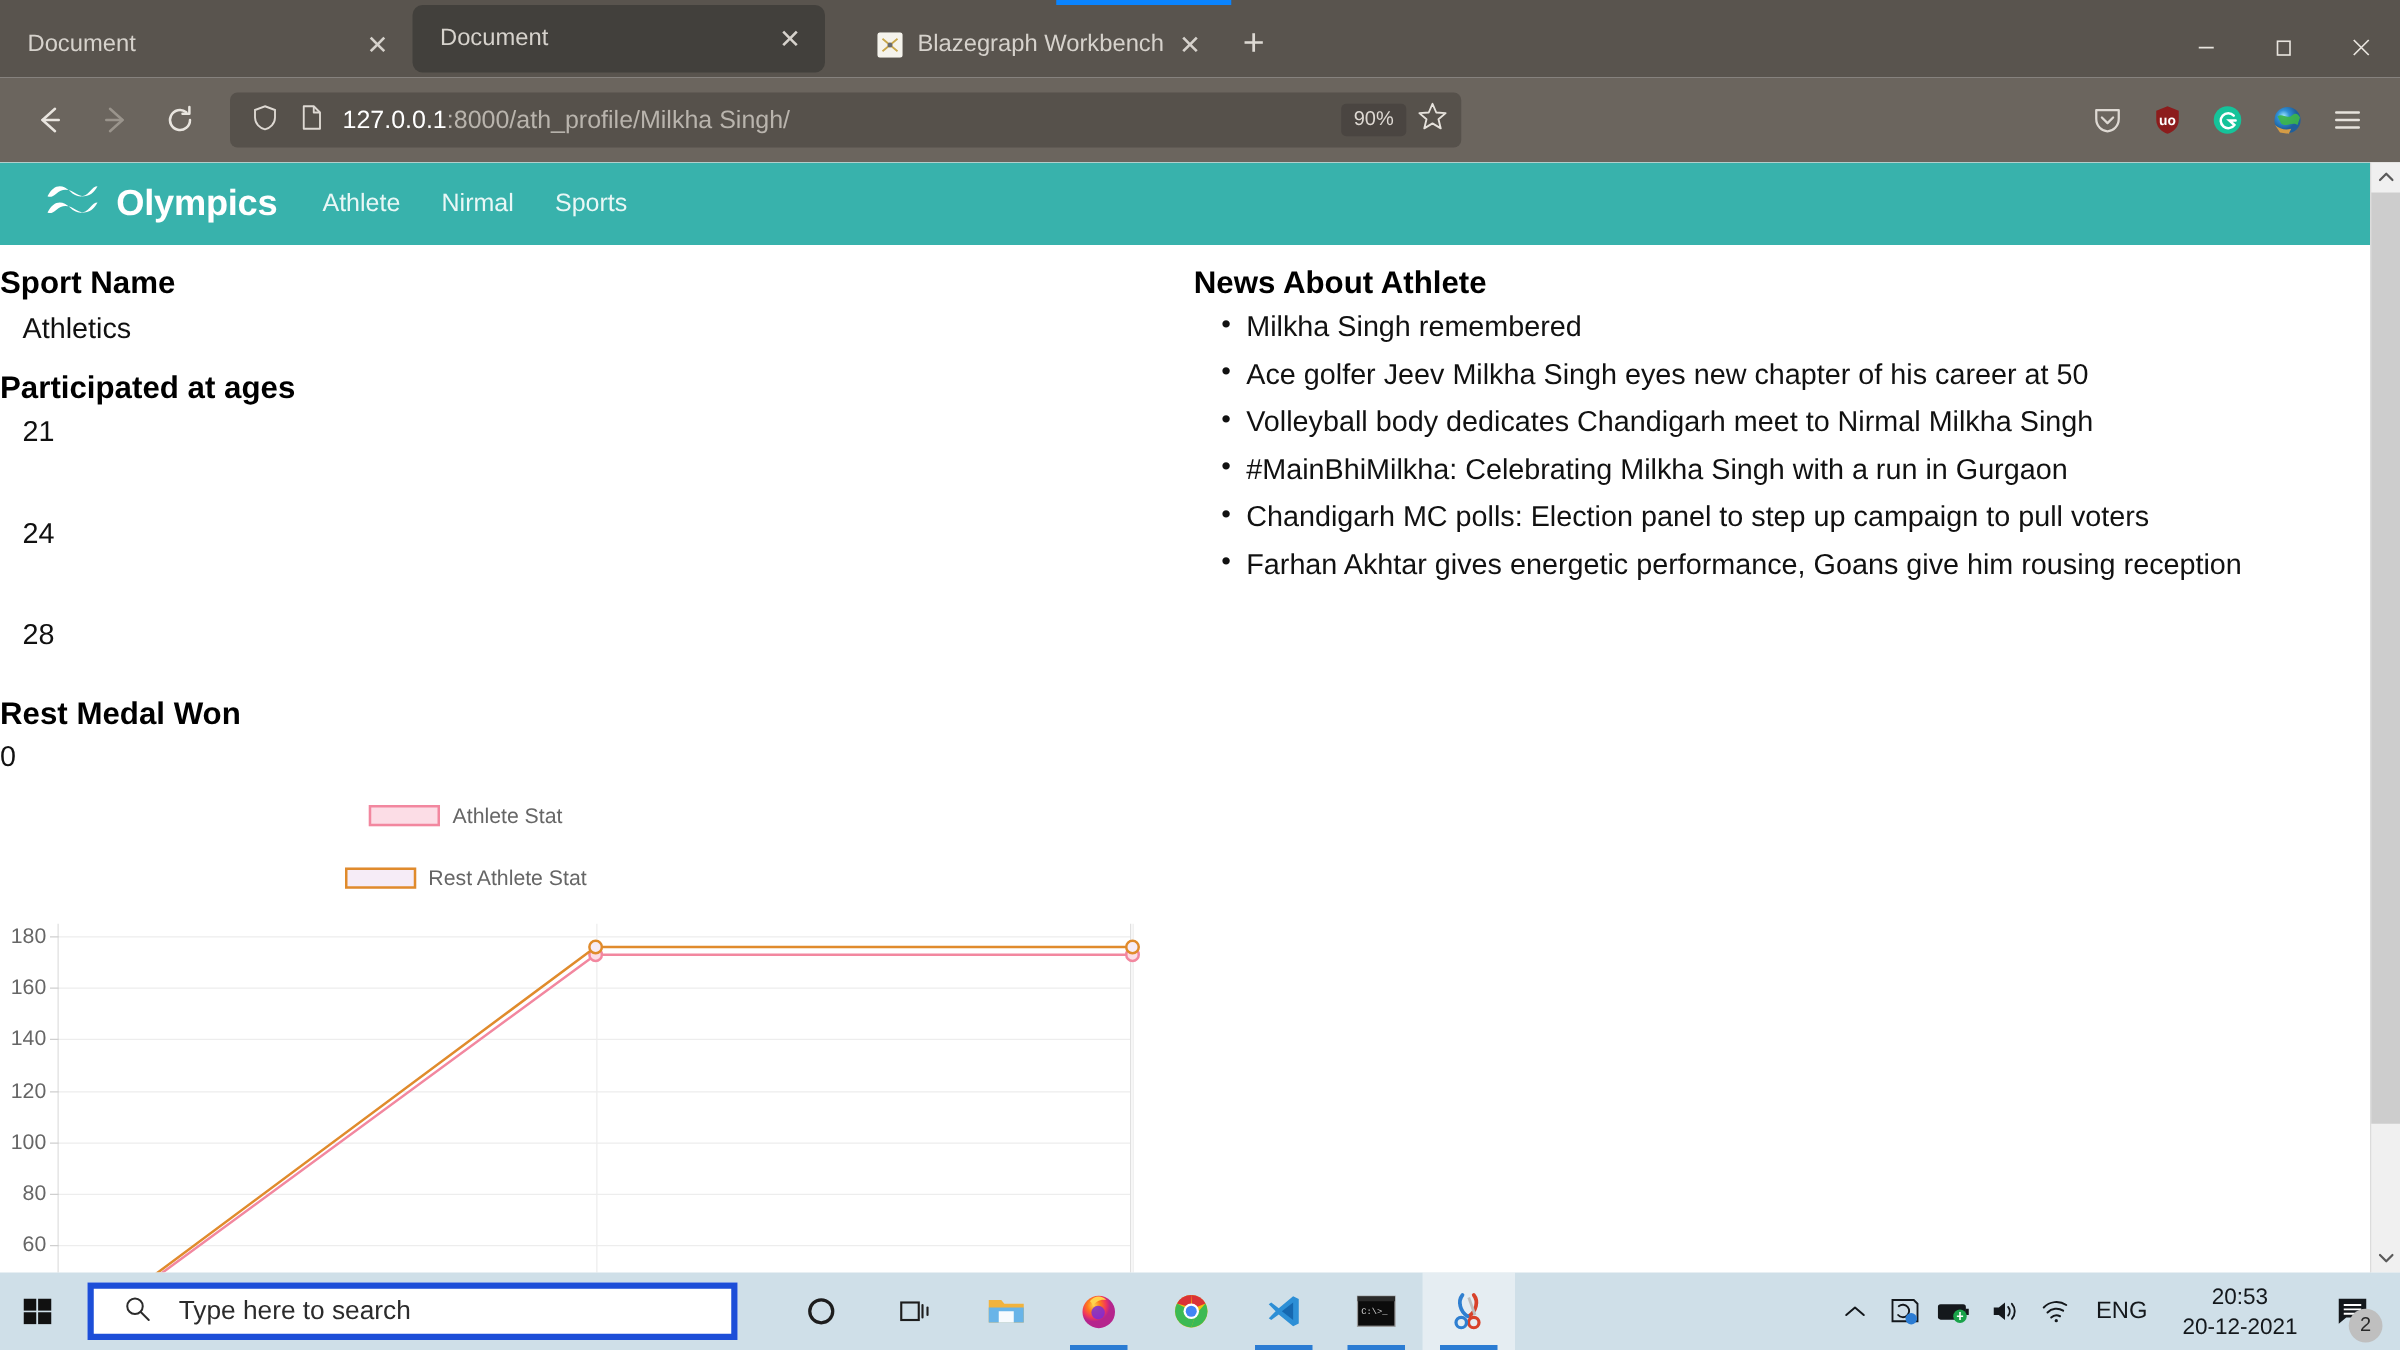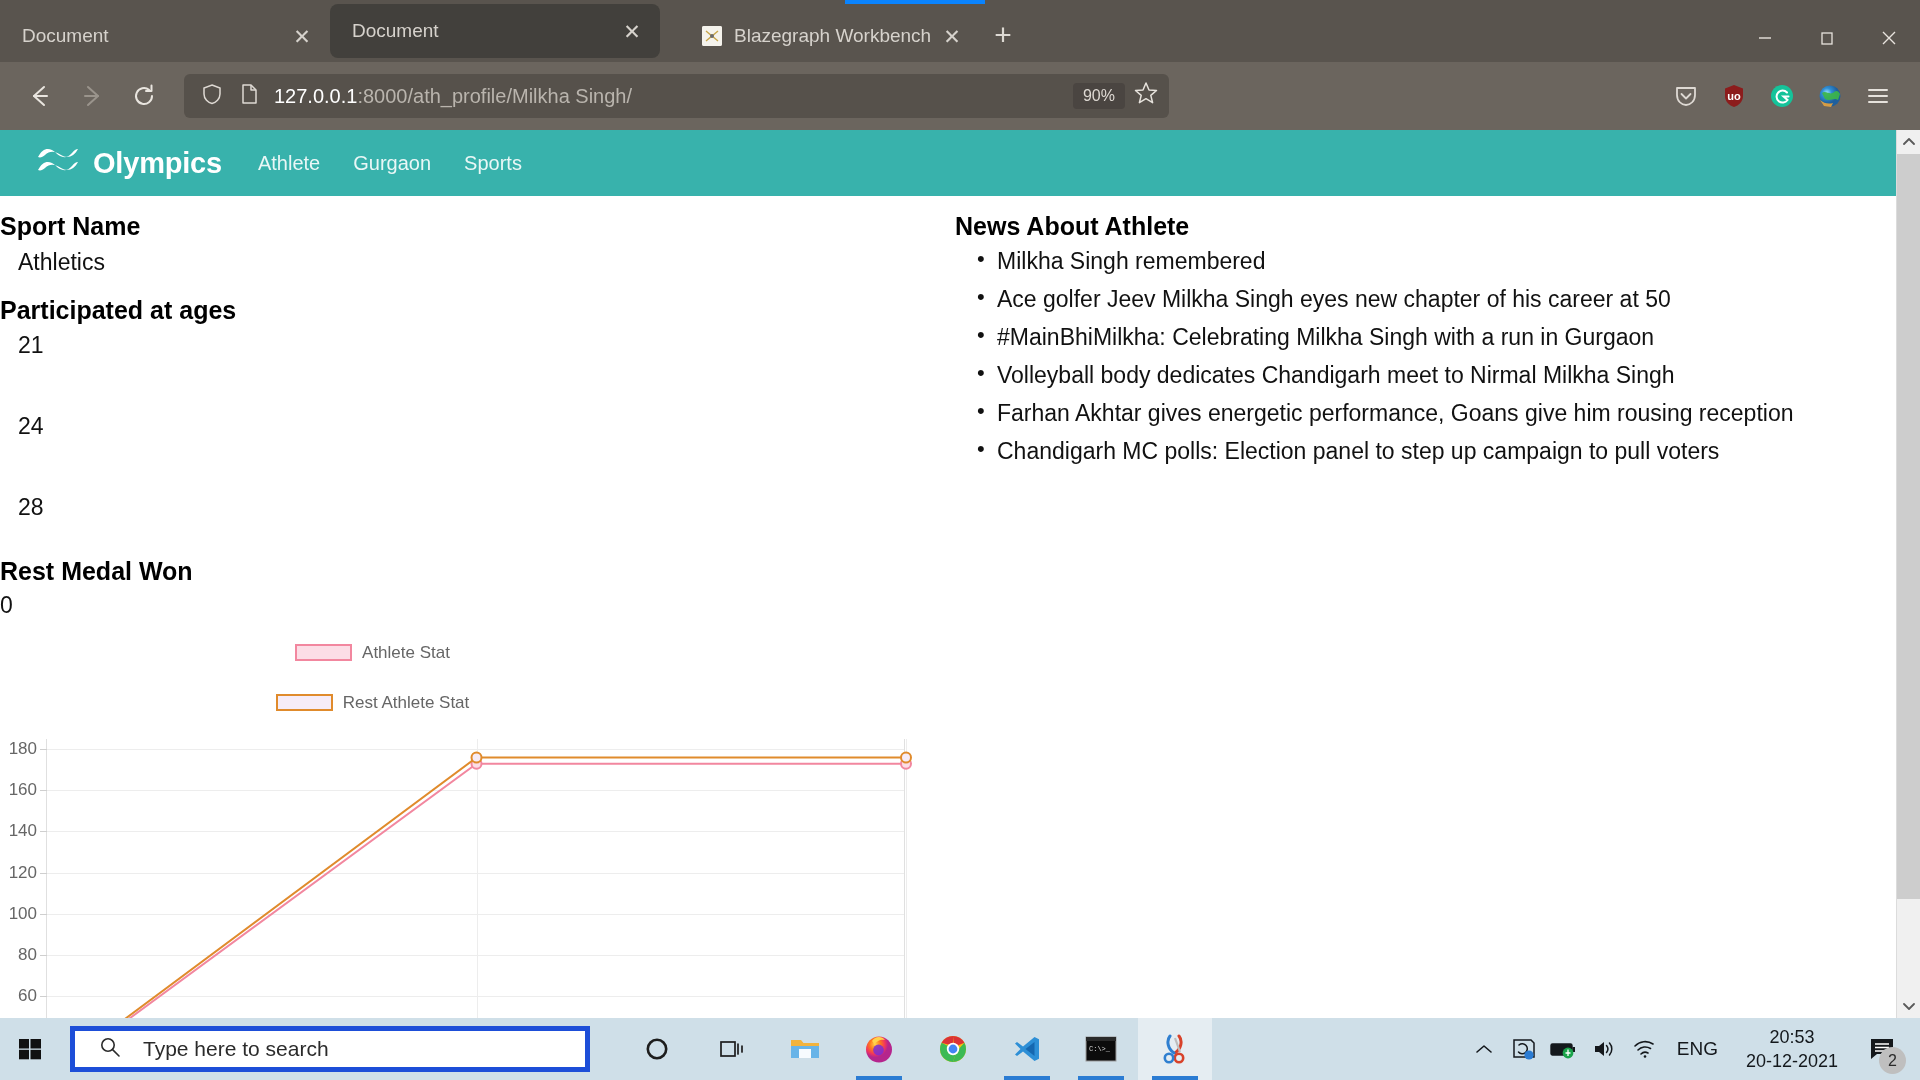--- a/index.html
+++ b/index.html
@@ -472,21 +472,21 @@
         <div class="brand">
           <span>
             <svg width="44" height="32" viewBox="0 0 44 32">
               <path d="M2 12 C7 2 14 2 20 8 C25 13 31 14 36 8 C38 5.5 40 4 42 4 C38 12 31 14 25 10 C20 6.5 14 5 9 10 C6.5 12.4 4 13 2 12 Z" fill="#ffffff"></path>
               <path d="M2 25 C7 15 14 15 20 21 C25 26 31 27 36 21 C38 18.5 40 17 42 17 C38 25 31 27 25 23 C20 19.5 14 18 9 23 C6.5 25.4 4 26 2 25 Z" fill="#ffffff"></path>
             </svg>
           </span>
           <span class="brand-name">Olympics</span>
         </div>
         <a href="#">Athlete</a>
-        <a href="#">Gurgaon</a>
+        <a href="#">Nirmal</a>
         <a href="#">Sports</a>
       </div>
 
       <div class="cols">
 
         <div class="col-left">
           <h3 class="lbl">Sport Name</h3>
           <div class="val">Athletics</div>
           <div class="gap-sm"></div>
 
@@ -550,24 +550,24 @@
                 </svg>
               </div>
           </div>
         </div>
 
         <div class="col-right">
           <h3 class="lbl">News About Athlete</h3>
           <ul class="news" id="news-list">
               <li>Milkha Singh remembered</li>
               <li>Ace golfer Jeev Milkha Singh eyes new chapter of his career at 50</li>
+              <li>Volleyball body dedicates Chandigarh meet to Nirmal Milkha Singh</li>
               <li>#MainBhiMilkha: Celebrating Milkha Singh with a run in Gurgaon</li>
-              <li>Volleyball body dedicates Chandigarh meet to Nirmal Milkha Singh</li>
+              <li>Chandigarh MC polls: Election panel to step up campaign to pull voters</li>
               <li>Farhan Akhtar gives energetic performance, Goans give him rousing reception</li>
-              <li>Chandigarh MC polls: Election panel to step up campaign to pull voters</li>
             </ul>
         </div>
 
       </div>
     </div>
   </div>
 
   <div class="scrollbar">
     <div class="sb-arrow">
       <svg width="12" height="10" viewBox="0 0 12 10">

